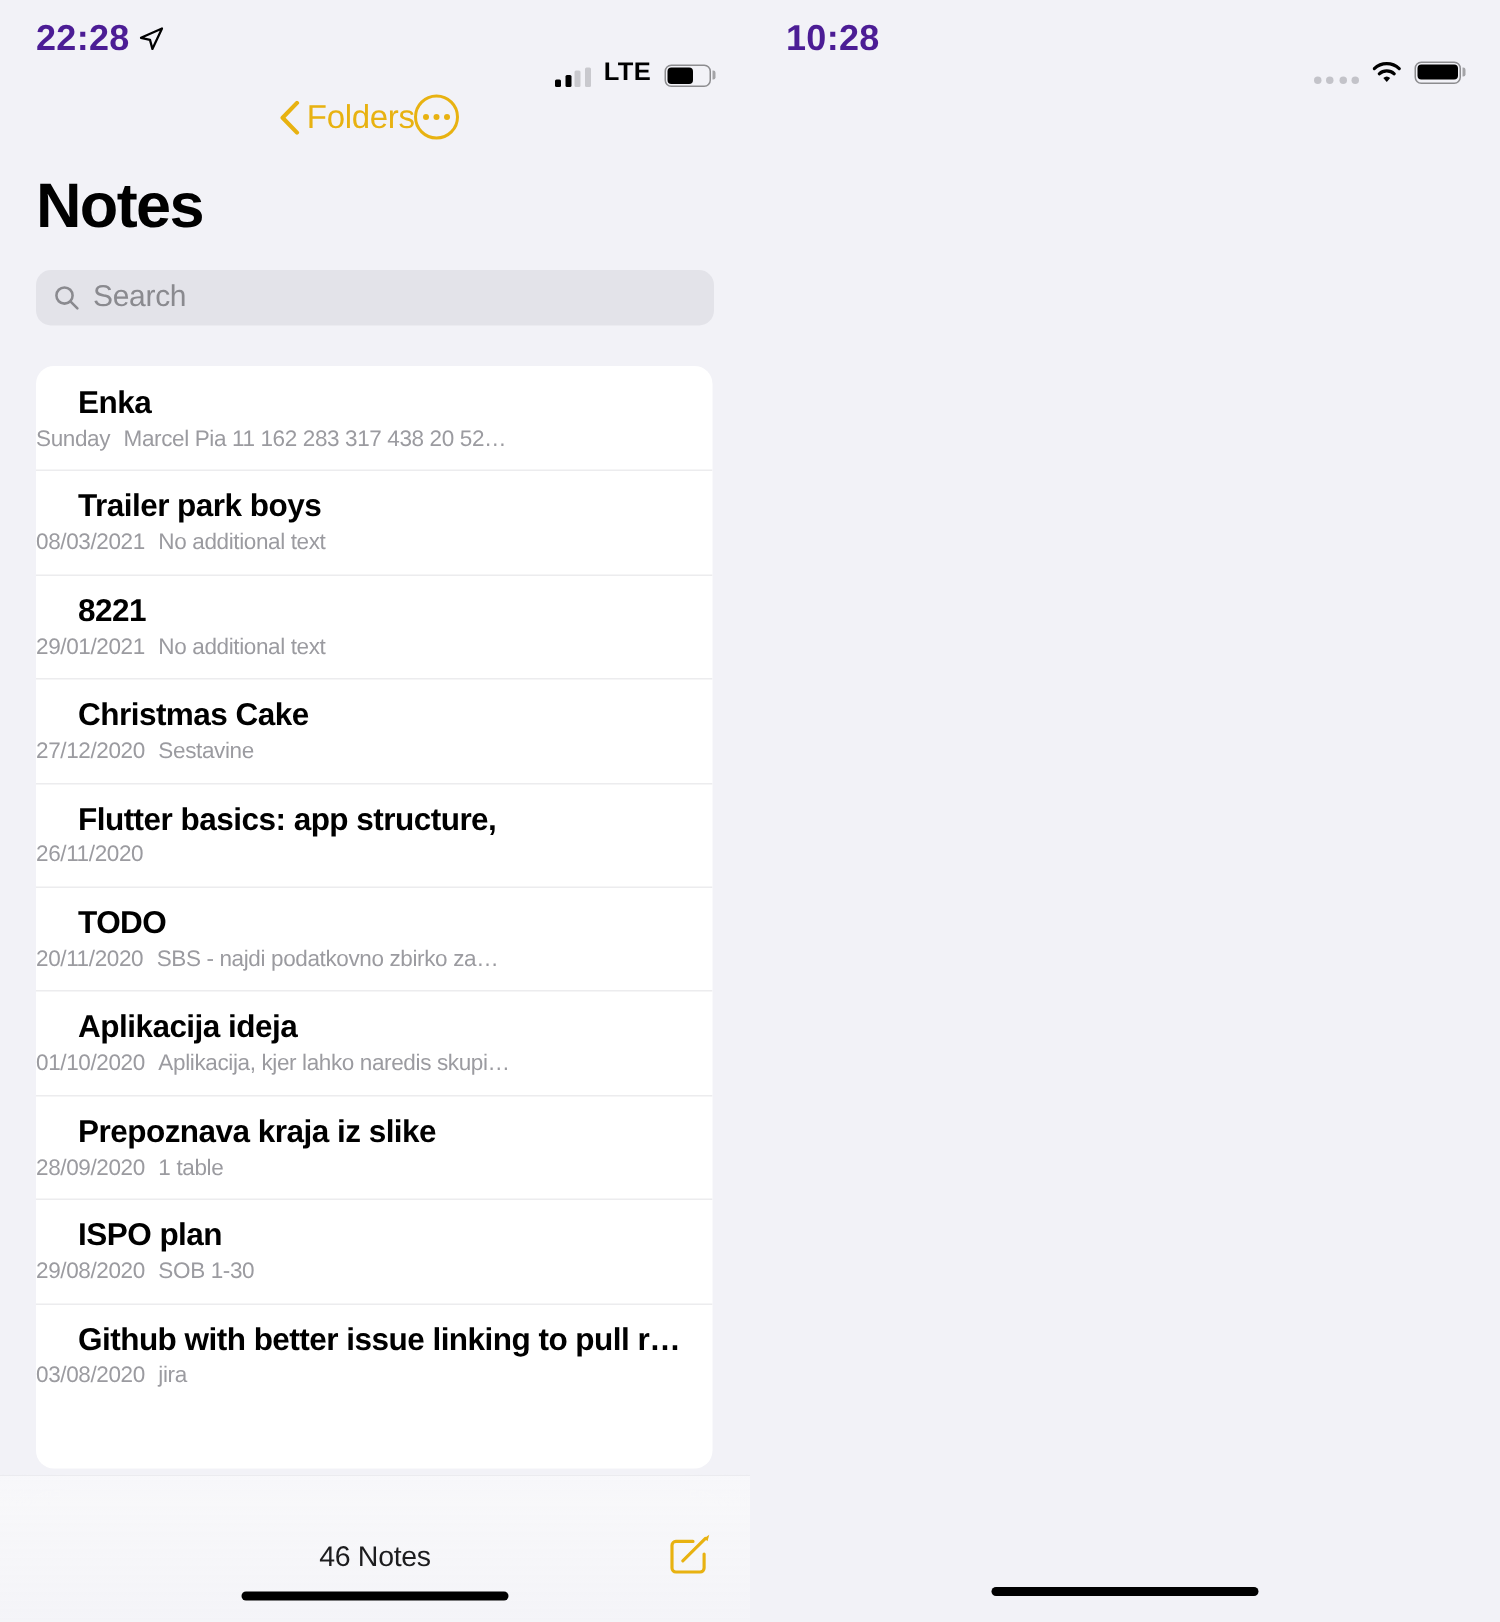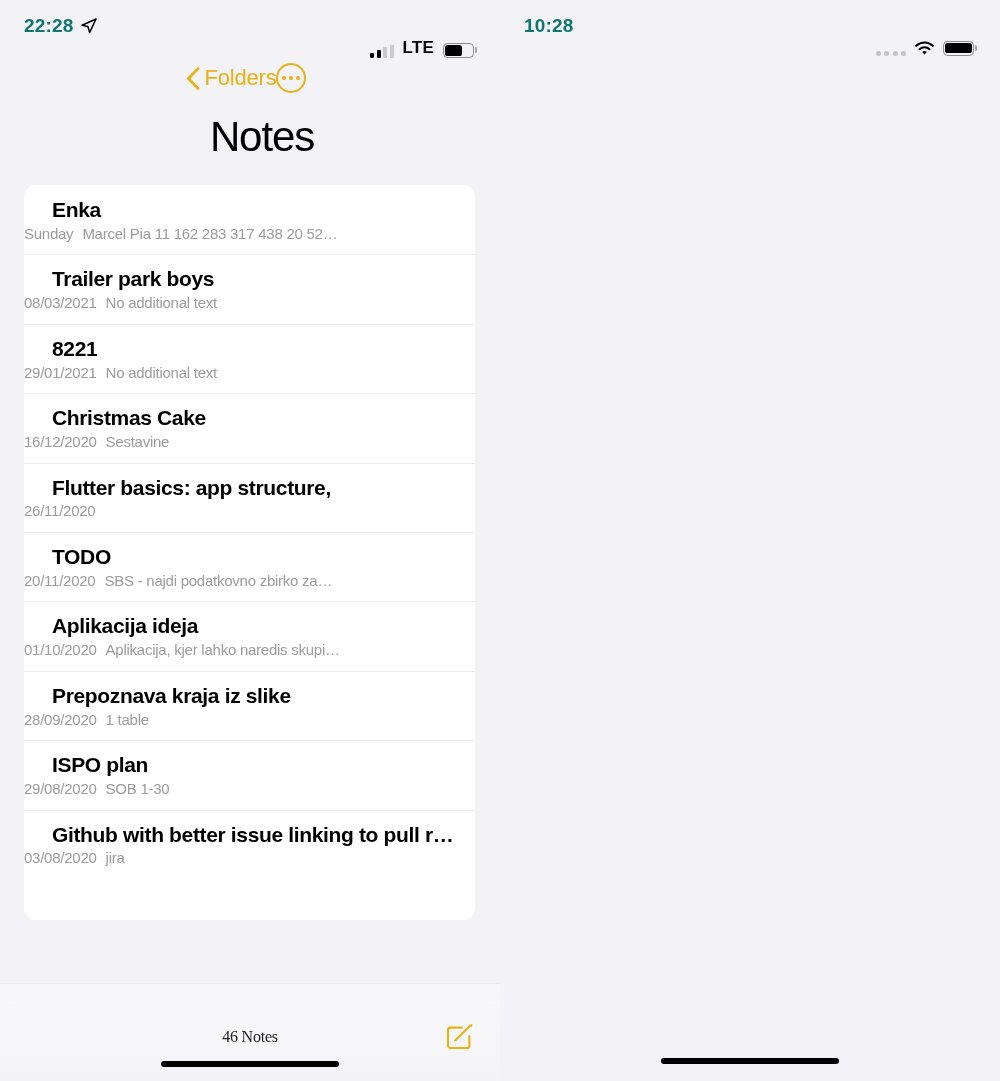--- a/index.html
+++ b/index.html
@@ -16,21 +16,21 @@
   .panel-left  { width:500px; }
   .panel-right { width:500px; }
 
   
   .status-bar {
     height:52px; display:flex; align-items:center;
     justify-content:space-between;
     padding:0 26px 0 24px;
   }
   .status-left { display:flex; align-items:center; gap:7px; }
-  .status-time { font-size:19px; font-weight:700; color:#0f766e; letter-spacing:0.2px; }
+  .status-time { font-size:24px; font-weight:700; color:#4c1d95; letter-spacing:0.2px; }
   .status-right { display:flex; align-items:flex-end; gap:9px;margin-top:44px; }
 
   
   .loc-arrow { width:16px; height:16px; display:block; }
 
   
   .signal { display:flex; align-items:flex-end; gap:2.5px; height:13px; }
   .signal i { width:4px; border-radius:1px; background:#c9c9ce; display:block; }
   .signal i.on { background:#000; }
   .signal i:nth-child(1){ height:5px; }
@@ -74,22 +74,22 @@
   .more-btn {
     width:30px; height:30px; border-radius:50%;
     border:2px solid #e8b211;
     display:flex; align-items:center; justify-content:center;
     gap:3px; cursor:pointer;
   }
   .more-btn i { width:4px; height:4px; border-radius:50%; background:#e8b211; display:block; }
 
   
   .large-title {
-    font-size:42px; font-weight:400; color:#000;
-    letter-spacing:-1.1px; line-height:1;text-align:center;
+    font-size:42px; font-weight:700; color:#000;
+    letter-spacing:-1.1px; line-height:1;
   }
   .title-left  { padding:12px 0 0 24px; }
   .title-right { padding:26px 0 0 519px; }
 
   
   .search-wrap { padding:22px 24px 0 24px; }
   .search-field {
     height:37px; background:#e3e3e9; border-radius:10px;
     display:flex; align-items:center; gap:9px; padding:0 12px;
     cursor:text;
@@ -138,23 +138,22 @@
 
   
   .toolbar {
     position:absolute; left:0; bottom:0; width:500px; height:98px;
     background:linear-gradient(to bottom, rgba(248,248,250,0.92), rgba(244,244,248,0.99));
     backdrop-filter:blur(18px);
     border-top:1px solid rgba(0,0,0,0.035);
   }
   .toolbar-count {
     position:absolute; left:0; right:0; top:44px;
-    text-align:center; font-size:16px; color:#1c1c1e;
+    text-align:center; font-size:19px; color:#1c1c1e;
     letter-spacing:-0.2px;
-    font-family:Liberation Serif, serif;
   }
   .compose-btn {
     position:absolute; right:26px; top:38px;
     width:30px; height:30px; cursor:pointer;
   }
   .compose-btn svg { width:30px; height:30px; display:block; }
 
   
   .home-indicator {
     position:absolute; bottom:14px; left:50%; transform:translateX(-50%);
@@ -202,20 +201,29 @@
       </div>
       <div class="more-btn">
         <i></i>
           <i></i>
           <i></i>
       </div>
     </div>
 
     <div class="large-title title-left">Notes</div>
 
+    <div class="search-wrap">
+      <div class="search-field">
+        <svg class="search-icon" viewBox="0 0 17 17">
+          <circle cx="7" cy="7" r="5.4" fill="none" stroke="#8a8a8f" stroke-width="1.7"></circle>
+          <path d="M11.1 11.1 L15.6 15.6" stroke="#8a8a8f" stroke-width="1.7" stroke-linecap="round"></path>
+        </svg>
+        <span class="search-placeholder">Search</span>
+      </div>
+    </div>
 
     <div class="notes-card card-left" id="left-list">
         <div class="note-row">
           <div class="note-title">Enka</div>
           <div class="note-sub">
             <span class="note-date">Sunday</span>
             <span>Marcel Pia 11 162 283 317 438 20 52…</span>
           </div>
         </div>
         <div class="note-row">
@@ -228,21 +236,21 @@
         <div class="note-row">
           <div class="note-title">8221</div>
           <div class="note-sub">
             <span class="note-date">29/01/2021</span>
             <span>No additional text</span>
           </div>
         </div>
         <div class="note-row">
           <div class="note-title">Christmas Cake</div>
           <div class="note-sub">
-            <span class="note-date">16/12/2020</span>
+            <span class="note-date">27/12/2020</span>
             <span>Sestavine</span>
           </div>
         </div>
         <div class="note-row">
           <div class="note-title">Flutter basics: app structure,</div>
           <div class="note-sub">
             <span class="note-date">26/11/2020</span>
           </div>
         </div>
         <div class="note-row">

